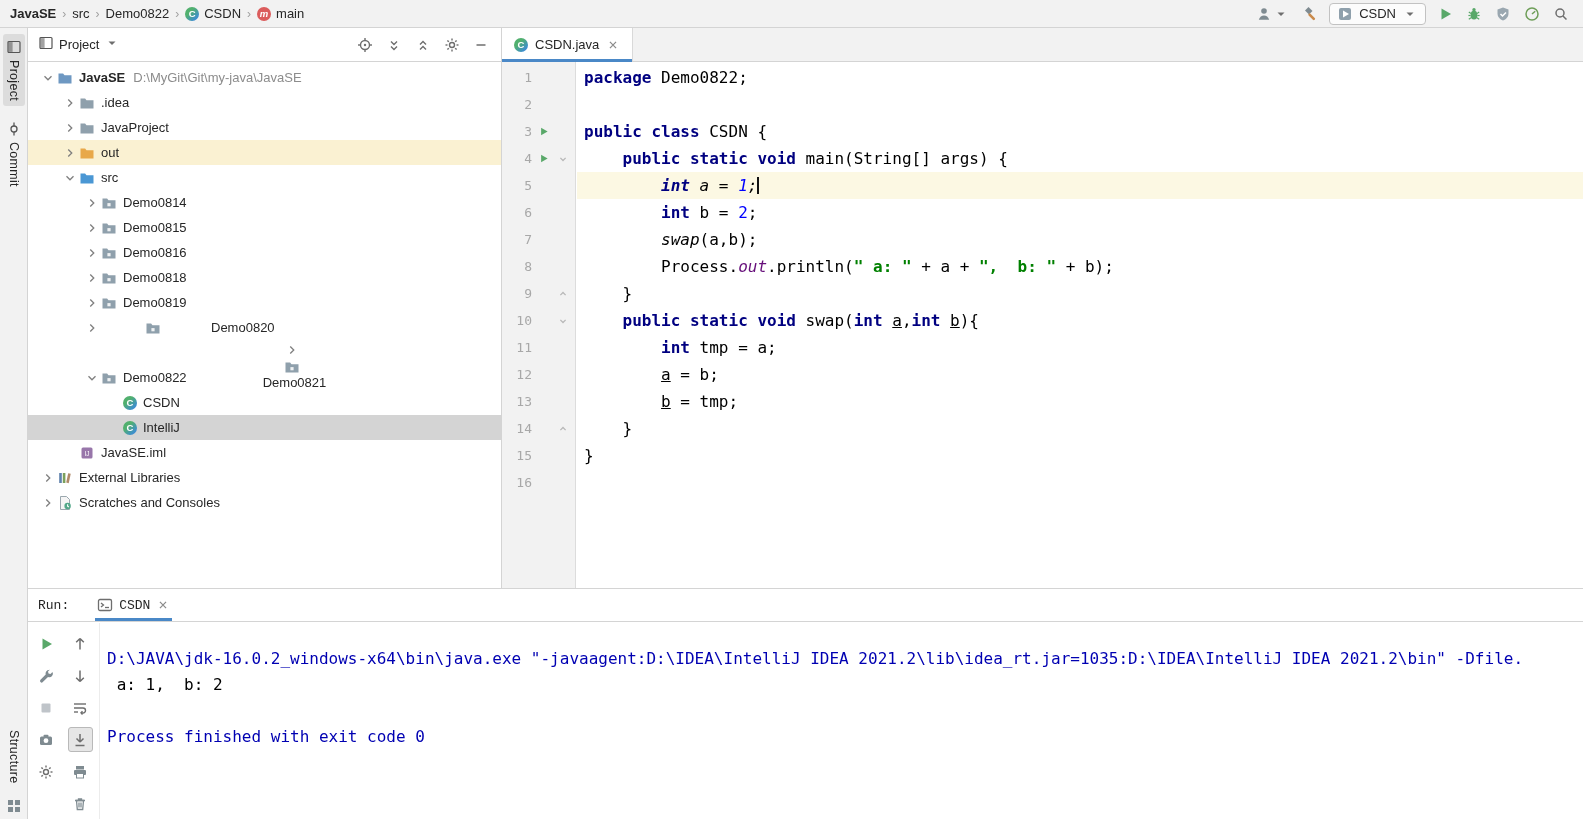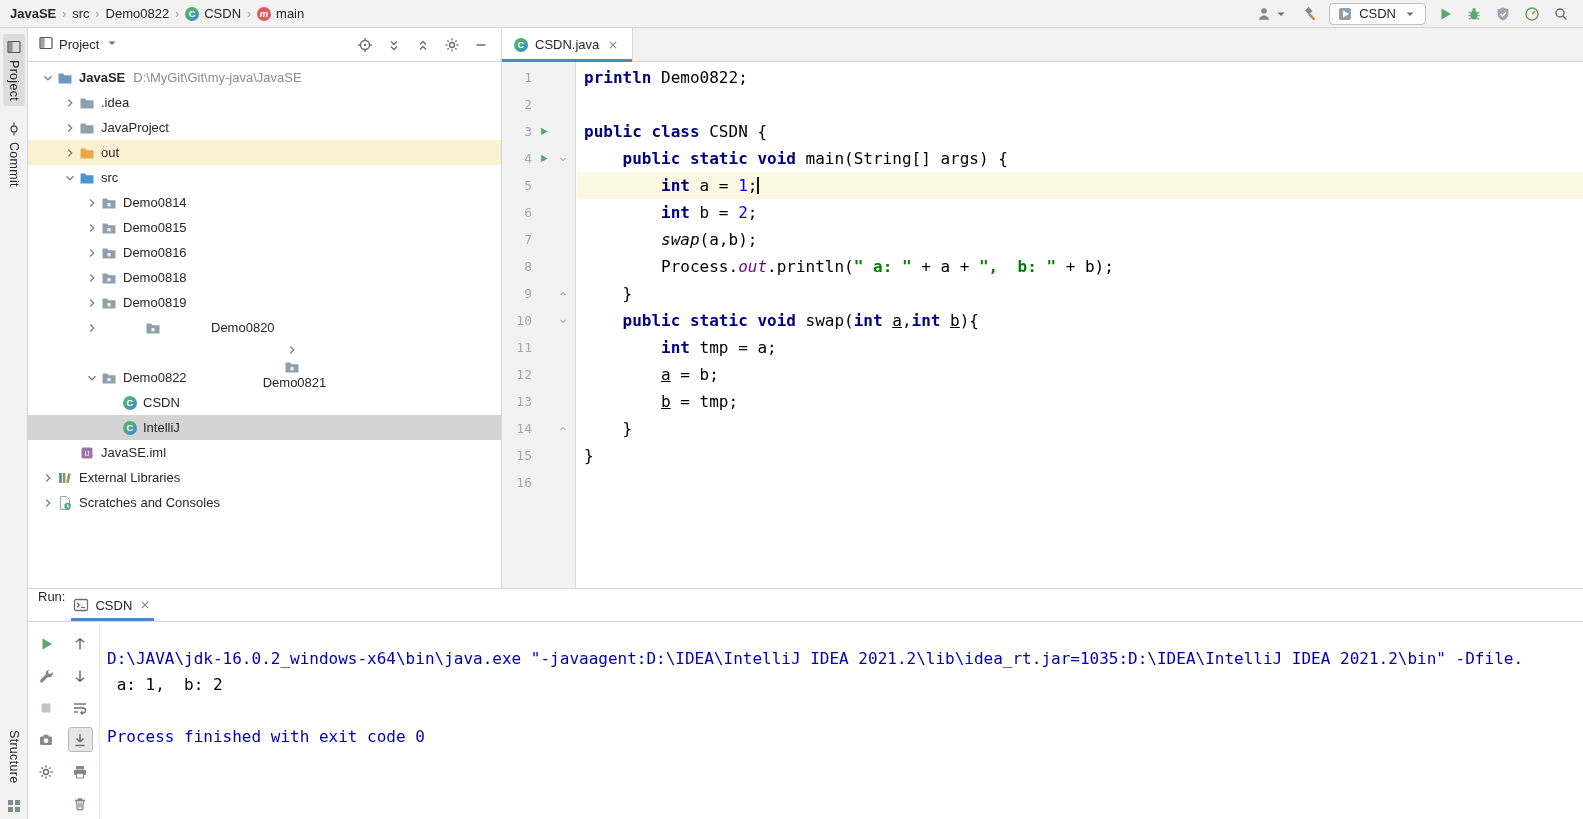--- a/index.html
+++ b/index.html
@@ -62,33 +62,33 @@
   #gutter-strip{position:absolute;left:0;top:0;bottom:0;width:74px;background:#F2F2F2;border-right:1px solid #DCDCDC;}
   #editor-lines{position:relative;padding-top:2px;}
   .code-line{display:flex;height:27px;}
   .row-gutter{flex:0 0 75px;display:flex;align-items:center;}
   .ln{width:30px;text-align:right;font:13px "DejaVu Sans Mono",monospace;color:#A8A8A8;}
   .run-slot{width:22px;display:inline-flex;justify-content:center;align-items:center;}
   .run-slot svg{width:11px;height:11px;}
   .fold-slot{width:18px;display:inline-flex;justify-content:center;align-items:center;}
   .fold-slot svg{width:12px;height:12px;}
   .row-code{flex:1;font:16px/27px "DejaVu Sans Mono",monospace;white-space:pre;padding-left:7px;color:#000;}
-  .code-line.current .row-code{background:#FCF8E3;}
+  .code-line.current .row-code{background:#FCF8E3;font-style:italic;}
   .tok-k{color:#000080;font-weight:700;}
   .tok-n{color:#0000FF;}
   .tok-s{color:#008000;font-weight:700;}
   .tok-f{color:#660E7A;font-style:italic;}
   .tok-m{font-style:italic;}
   .tok-u{text-decoration:underline;}
   .tok-p{color:#000;}
   .caret{display:inline-block;width:2px;height:17px;background:#111;vertical-align:-3px;}
 
   
   #run-panel{position:absolute;left:28px;top:588px;right:0;bottom:0;background:#fff;border-top:1px solid #D4D4D4;z-index:3;}
-  #run-header{height:33px;display:flex;align-items:flex-start;gap:0;padding-left:10px;border-bottom:1px solid #D4D4D4;background:#fff;}
+  #run-header{height:33px;display:flex;align-items:center;gap:20px;padding-left:10px;border-bottom:1px solid #D4D4D4;background:#fff;font-family:Liberation Mono, monospace;}
   #run-label{font-size:13px;}
   #run-tab{display:flex;align-items:center;gap:6px;padding:0 8px;height:100%;position:relative;}
   #run-tab::after{content:"";position:absolute;left:6px;right:6px;bottom:0;height:3px;background:#4A88C7;}
   #run-body{position:absolute;top:34px;left:0;right:0;bottom:0;}
   #run-toolbars{position:absolute;left:0;top:0;bottom:0;width:72px;display:flex;gap:6px;padding:8px 0 0 4px;border-right:1px solid #ECECEC;}
   #run-col-a,#run-col-b{display:flex;flex-direction:column;gap:7px;width:28px;align-items:center;}
   .icon-btn{width:25px;height:25px;display:flex;align-items:center;justify-content:center;border-radius:3px;border:1px solid transparent;}
   .icon-btn.pressed{background:#E6E6E6;border-color:#B9B9B9;}
   #console{position:absolute;left:73px;top:0;right:0;bottom:0;padding:23px 6px;overflow:hidden;}
   .console-line{font:16px/26px "DejaVu Sans Mono",monospace;white-space:pre;}
@@ -572,21 +572,21 @@
     </div>
     <div id="editor-body">
       <div id="gutter-strip"></div>
       <div id="editor-lines">
           <div class="code-line">
             <span class="row-gutter">
               <span class="ln">1</span>
               <span class="run-slot"></span>
               <span class="fold-slot"></span>
             </span>
-            <span class="row-code"><span class="tok-k">println</span><span class="tok-p"> Demo0822;</span></span>
+            <span class="row-code"><span class="tok-k">package</span><span class="tok-p"> Demo0822;</span></span>
           </div>
           <div class="code-line">
             <span class="row-gutter">
               <span class="ln">2</span>
               <span class="run-slot"></span>
               <span class="fold-slot"></span>
             </span>
             <span class="row-code"></span>
           </div>
           <div class="code-line">

